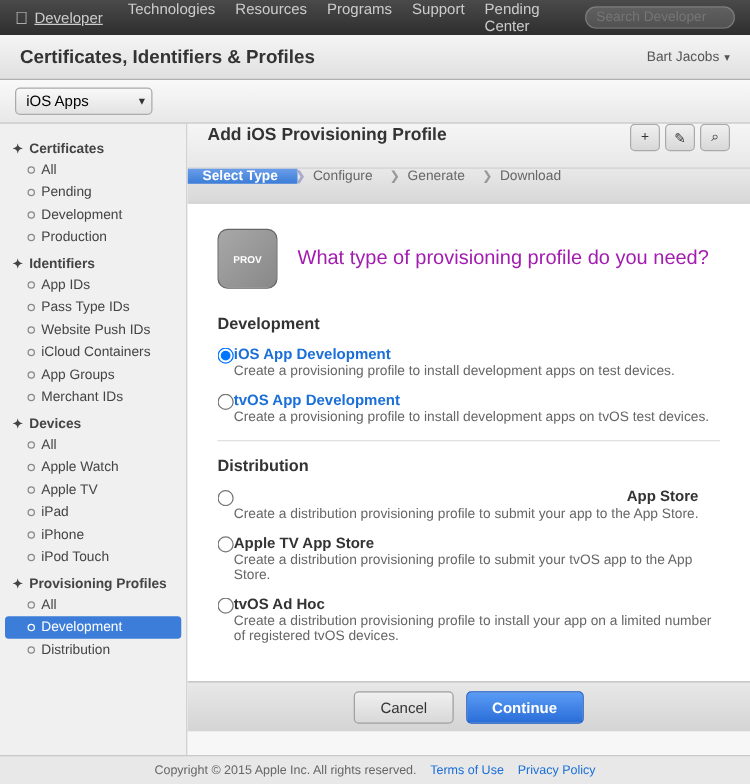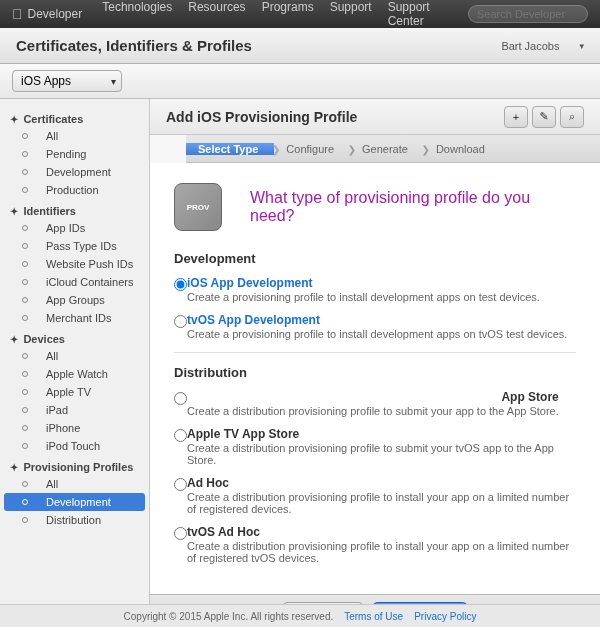--- a/index.html
+++ b/index.html
@@ -12,21 +12,21 @@
       align-items: center;
       padding: 0 12px;
       height: 28px;
       color: #ccc;
       font-size: 11px;
     }
     #top-nav .logo {
       display: flex; align-items: center; gap: 5px; margin-right: 20px;
     }
     #top-nav .logo .apple-icon { font-size: 14px; color: #ccc; }
-    #top-nav .logo .developer-text { color: #ccc; font-size: 12px; }
+    #top-nav .logo .developer-text { color: #ccc; font-size: 12px; text-decoration: underline; }
     #top-nav .nav-links { display: flex; gap: 16px; flex: 1; }
     #top-nav .nav-links a { color: #ccc; text-decoration: none; font-size: 12px; }
     #top-nav .search-box {
       background: rgba(255,255,255,0.15);
       border: 1px solid rgba(255,255,255,0.2);
       border-radius: 10px;
       padding: 2px 8px;
       color: #aaa;
       font-size: 11px;
       width: 120px;
@@ -36,21 +36,21 @@
     #header-bar {
       background: linear-gradient(to bottom, #f5f5f5, #e0e0e0);
       border-bottom: 1px solid #b0b0b0;
       display: flex;
       align-items: center;
       justify-content: space-between;
       padding: 0 16px;
       height: 36px;
     }
     #header-bar .page-title { font-size: 15px; font-weight: 600; color: #333; }
-    #header-bar .user-info { font-size: 11px; color: #555; display: flex; align-items: center; gap: 20px; }
+    #header-bar .user-info { font-size: 11px; color: #555; display: flex; align-items: center; gap: 4px; }
     #header-bar .user-info .chevron { font-size: 9px; }
 
     
     #app-selector {
       background: linear-gradient(to bottom, #f9f9f9, #e8e8e8);
       border-bottom: 1px solid #c0c0c0;
       padding: 6px 12px;
       display: flex;
       align-items: center;
     }
@@ -95,21 +95,21 @@
       display: flex; align-items: center; gap: 5px;
       padding: 6px 10px 2px 10px;
       font-size: 11px; font-weight: 600; color: #444;
     }
     .sidebar-section-header .section-icon { font-size: 10px; }
     .sidebar-item {
       padding: 3px 10px 3px 22px;
       font-size: 11px;
       color: #444;
       cursor: pointer;
-      display: flex; align-items: center; gap: 18px;
+      display: flex; align-items: center; gap: 5px;
     }
     .sidebar-item.active {
       background: #3b7dd8;
       color: white;
       border-radius: 3px;
       margin: 0 4px;
       padding-left: 18px;
     }
     .sidebar-item .dot {
       width: 6px; height: 6px;
@@ -125,21 +125,21 @@
       flex: 1;
       background: #f7f7f7;
       overflow-y: auto;
     }
 
     
     #panel-header {
       background: linear-gradient(to bottom, #f5f5f5, #e8e8e8);
       border-bottom: 1px solid #c8c8c8;
       display: flex;
-      align-items: center;
+      align-items: flex-start;
       justify-content: space-between;
       padding: 0 16px;
       height: 36px;
     }
     #panel-header .panel-title { font-size: 14px; font-weight: 600; color: #333; }
     #panel-header .panel-actions { display: flex; gap: 4px; align-items: center; }
     #panel-header .action-btn {
       width: 24px; height: 22px;
       background: linear-gradient(to bottom, #f0f0f0, #d8d8d8);
       border: 1px solid #aaa;
@@ -149,22 +149,21 @@
       font-size: 11px;
     }
 
     
     #steps-bar {
       background: linear-gradient(to bottom, #e8e8e8, #d8d8d8);
       border-bottom: 1px solid #c0c0c0;
       display: flex;
       padding: 0;
       height: 28px;
-      align-items: center;
-      margin-left: 36px;
+      align-items: flex-start;
     }
     .step {
       display: flex; align-items: center;
       padding: 0 16px 0 12px;
       font-size: 11px;
       color: #666;
       position: relative;
     }
     .step.active {
       background: linear-gradient(to bottom, #6a9de8, #3b7dd8);
@@ -187,21 +186,21 @@
     
     #form-content {
       padding: 20px 24px;
       background: white;
     }
 
     
     .form-header {
       display: flex;
       align-items: center;
-      gap: 28px;
+      gap: 16px;
       margin-bottom: 20px;
     }
     .prov-icon {
       width: 48px; height: 48px;
       background: linear-gradient(135deg, #a8a8a8, #888);
       border-radius: 8px;
       border: 1px solid #666;
       display: flex; align-items: center; justify-content: center;
       flex-shrink: 0;
       font-size: 8px; font-weight: bold; color: white;
@@ -277,21 +276,21 @@
 <div id="top-nav">
   <div class="logo">
     <span class="apple-icon"></span>
     <span class="developer-text">Developer</span>
   </div>
   <div class="nav-links">
     <a>Technologies</a>
     <a>Resources</a>
     <a>Programs</a>
     <a>Support</a>
-    <a>Support Center</a>
+    <a>Pending Center</a>
   </div>
   <input class="search-box" type="text" placeholder="Search Developer" style="">
 </div>
 
 <div id="header-bar">
   <span class="page-title">Certificates, Identifiers &amp; Profiles</span>
   <div class="user-info">
     <span>Bart Jacobs</span>
     <span class="chevron">▾</span>
   </div>
@@ -484,29 +483,20 @@
       <div class="radio-option">
         <label>
           <input type="radio" name="profile-type" style="">
           <div class="option-text">
             <span class="option-title" style="color:#333;font-weight:600;">Apple TV App Store</span>
             <span class="option-desc">Create a distribution provisioning profile to submit your tvOS app to the App Store.</span>
           </div>
         </label>
       </div>
 
-      <div class="radio-option">
-        <label>
-          <input type="radio" name="profile-type" style="">
-          <div class="option-text">
-            <span class="option-title" style="color:#333;font-weight:600;">Ad Hoc</span>
-            <span class="option-desc">Create a distribution provisioning profile to install your app on a limited number of registered devices.</span>
-          </div>
-        </label>
-      </div>
 
       <div class="radio-option">
         <label>
           <input type="radio" name="profile-type" style="">
           <div class="option-text">
             <span class="option-title" style="color:#333;font-weight:600;">tvOS Ad Hoc</span>
             <span class="option-desc">Create a distribution provisioning profile to install your app on a limited number of registered tvOS devices.</span>
           </div>
         </label>
       </div>

